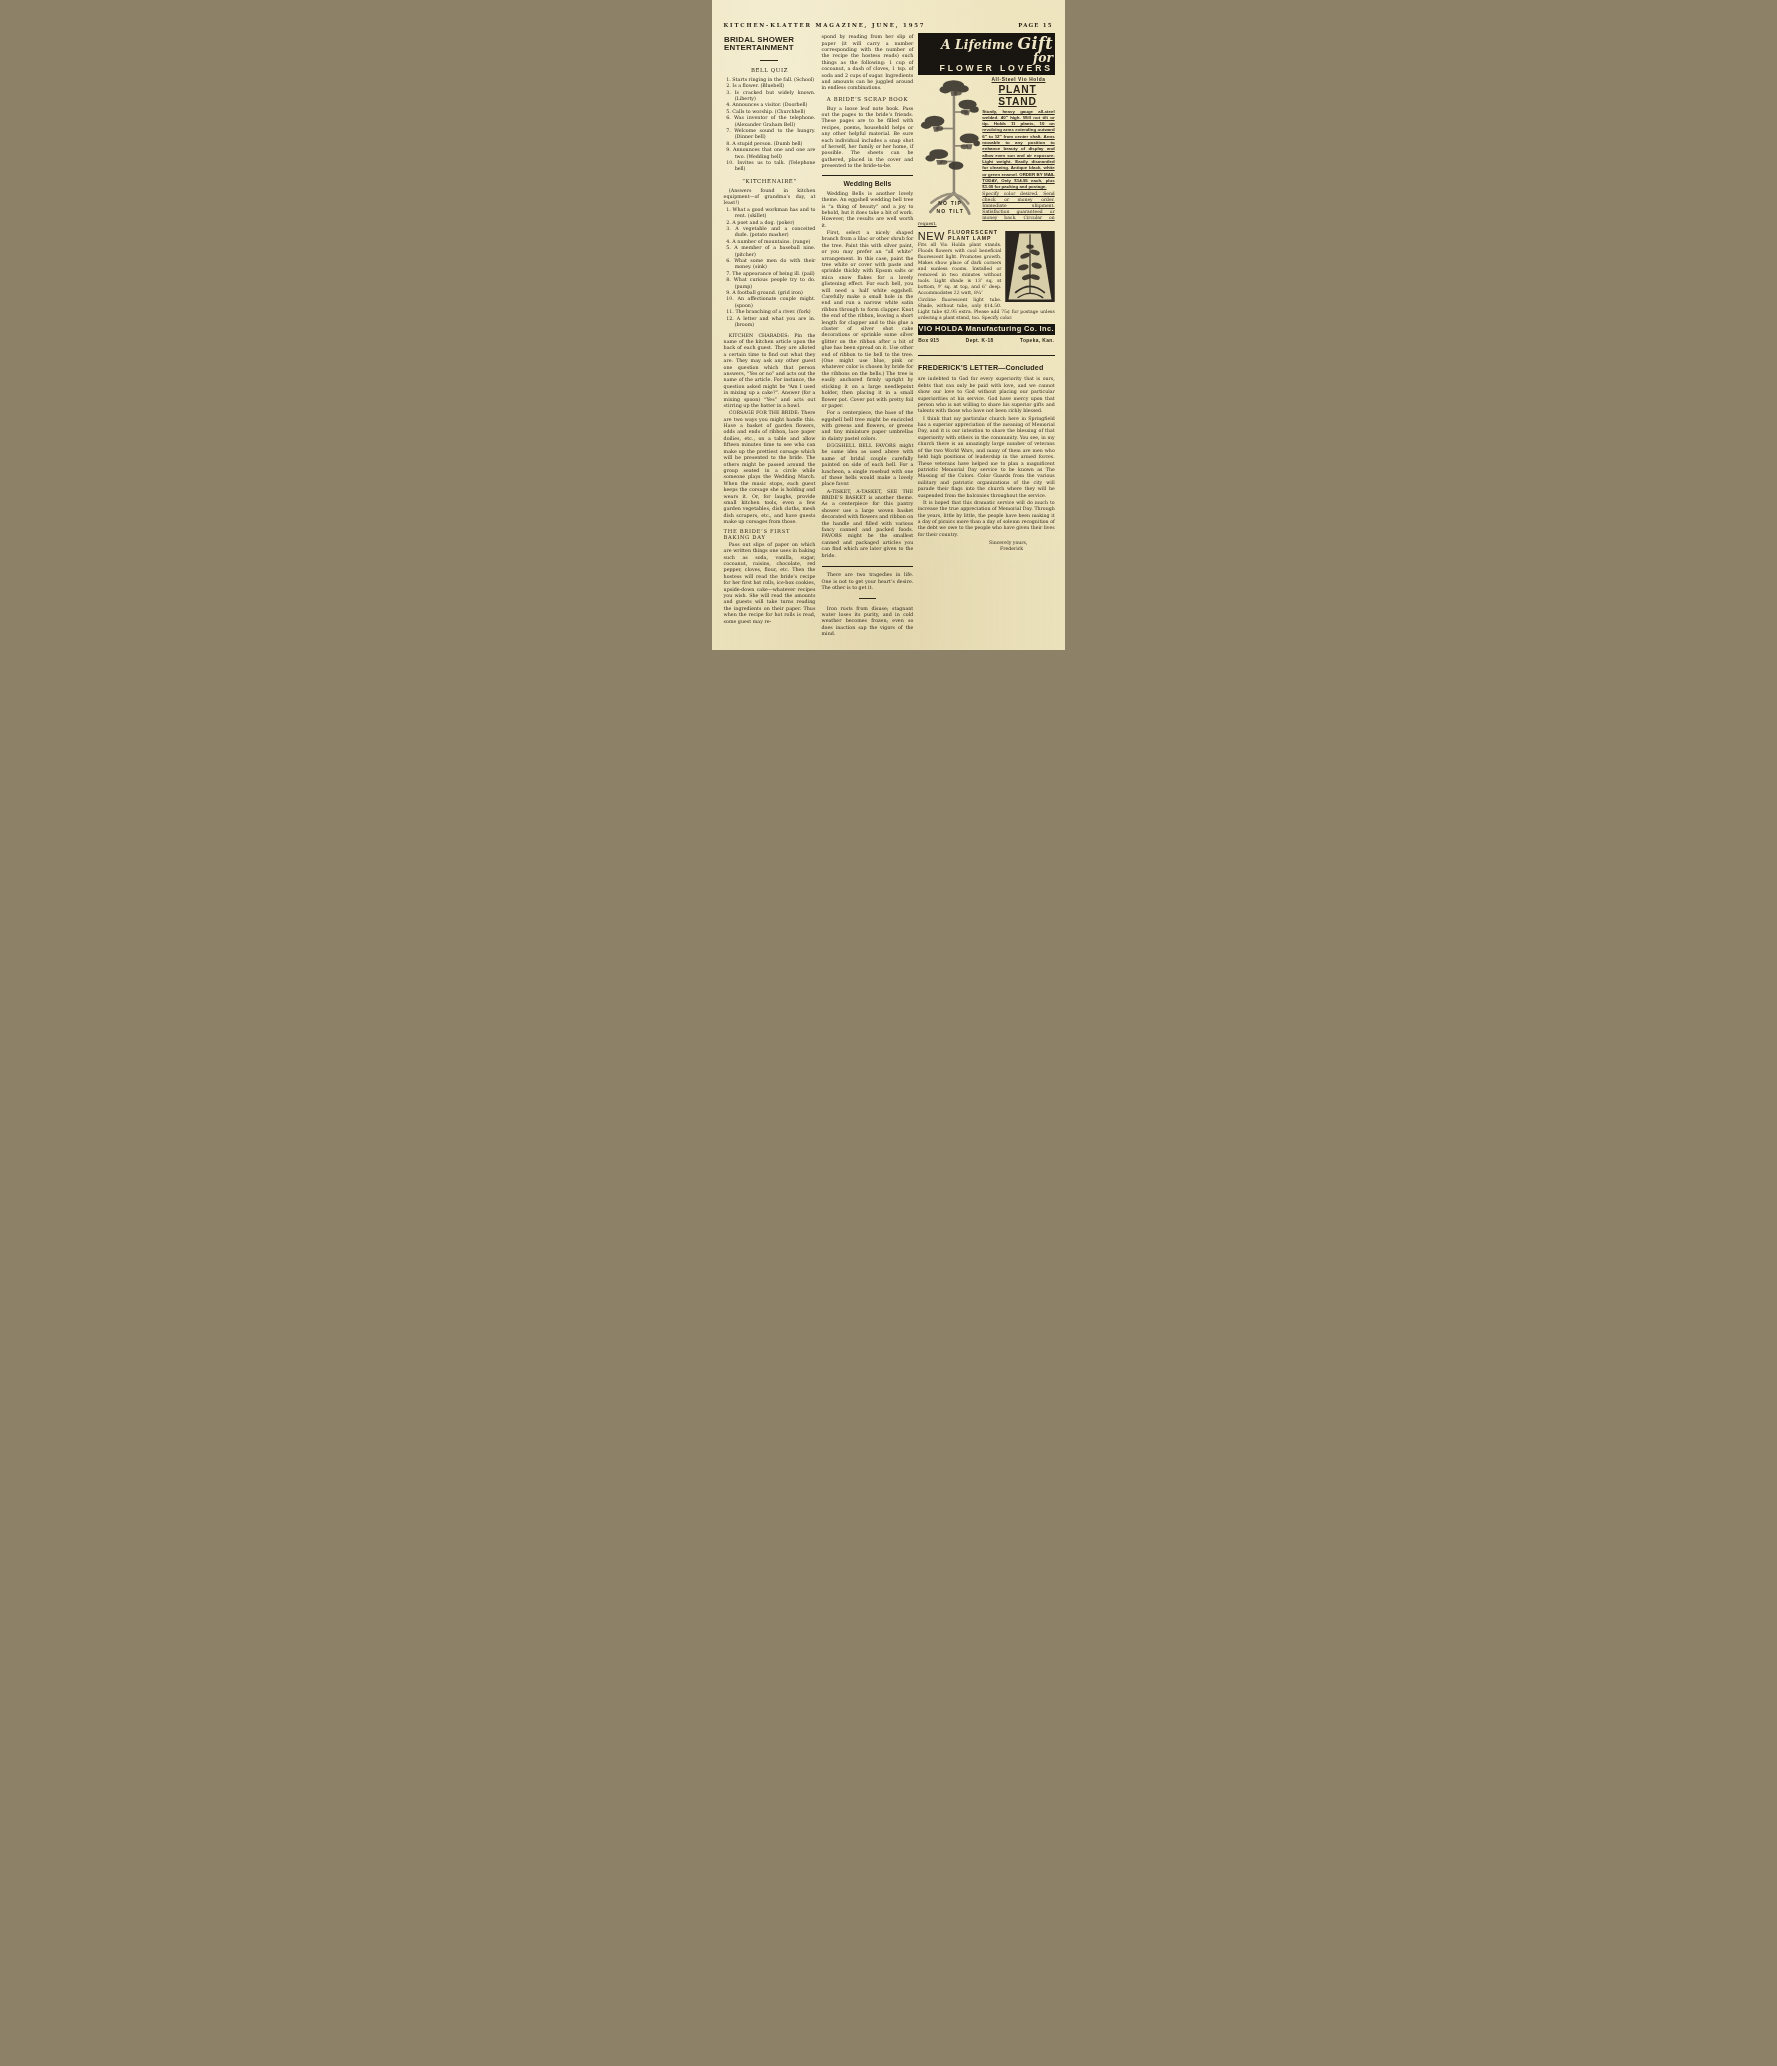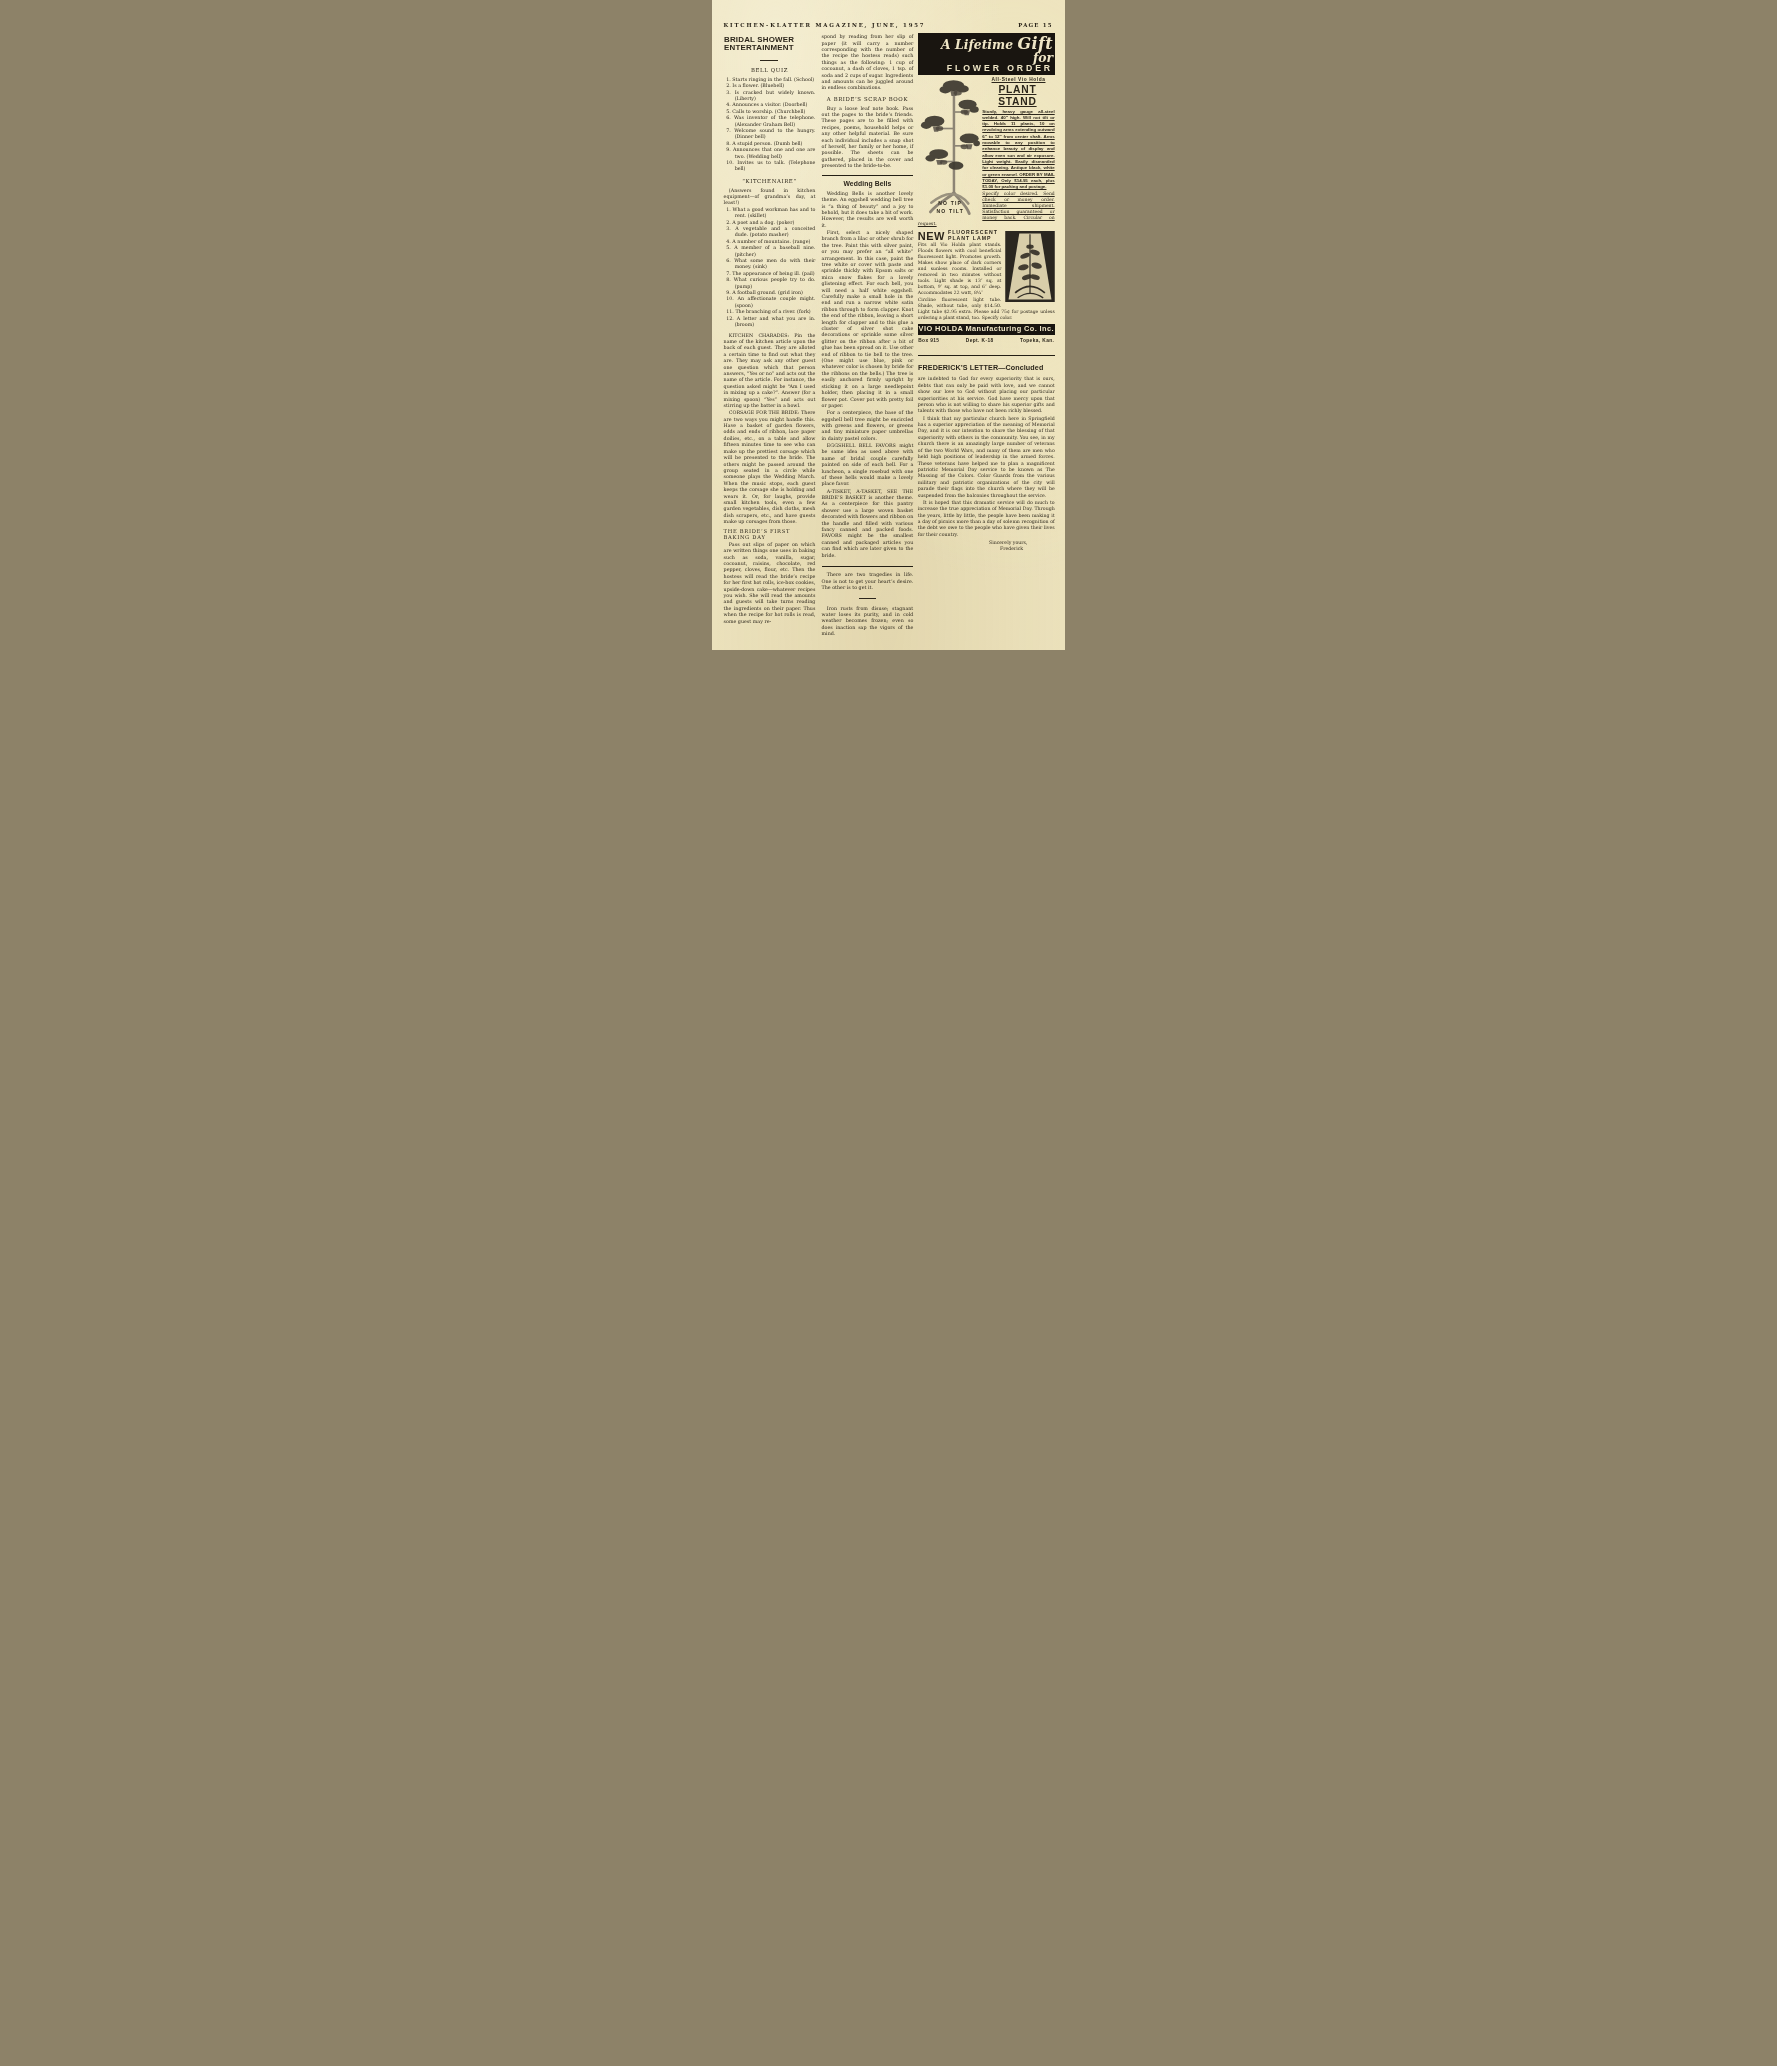--- a/index.html
+++ b/index.html
@@ -57,21 +57,21 @@
     font-size:4.8px;letter-spacing:0.6px;text-align:center;margin:0.8px 0 0.4px 0;}
   .ad-headline{font-family:"Liberation Sans",sans-serif;font-weight:bold;
     font-size:10.7px;letter-spacing:0.8px;text-align:center;line-height:11.6px;
     margin-bottom:1.2px;transform:scaleX(0.96);transform-origin:center;}
   .ad-body{font-family:"Liberation Sans",sans-serif;font-weight:bold;
     font-size:4.4px;line-height:6.3px;text-align:justify;margin:0;}
   .ad-body2{font-size:4.5px;line-height:5.9px;text-align:justify;margin:0.8px 0 0 0;}
   .lamp-sec{clear:none;margin-top:3.3px;}
   .lamp-photo{float:right;width:50px;height:71px;margin:0.8px 0 1.7px 3.3px;}
   .lamp-head{margin:0 0 0.8px 0;}
-  .new-word{font-family:"Liberation Sans",sans-serif;font-weight:bold;
+  .new-word{font-family:"Liberation Sans",sans-serif;font-weight:normal;
     font-size:11px;letter-spacing:0.4px;vertical-align:middle;}
   .lamp-title{display:inline-block;vertical-align:middle;margin-left:3.3px;
     font-family:"Liberation Sans",sans-serif;font-weight:bold;font-size:5.2px;
     letter-spacing:1px;line-height:5.8px;}
   .lamp-body{font-size:4.5px;line-height:6px;text-align:justify;margin:0;}
   .lamp-wide{font-size:4.5px;line-height:6px;text-align:justify;margin:0.4px 0 0 0;clear:none;}
   .company-bar{clear:both;background:#191510;color:#efe6c6;
     font-family:"Liberation Sans",sans-serif;font-weight:bold;font-size:7.4px;
     letter-spacing:0.4px;text-align:right;padding:2.1px 0.8px 2.5px 0.8px;margin-top:3.3px;
     white-space:nowrap;transform:scaleX(1);}
@@ -151,21 +151,21 @@
       <p class="para">There are two tragedies in life. One is not to get your heart’s desire. The other is to get it.</p>
       <div class="dash small" style="margin-top:6.6px;margin-bottom:6.2px;"></div>
       <p class="para">Iron rusts from disuse; stagnant water loses its purity, and in cold weather becomes frozen; even so does inaction sap the vigors of the mind.</p>
     </div>
 
     <div class="col col-right">
 
       <div>
         <div class="ad-banner">
           <div class="banner-l1"><span>A Lifetime</span> <span class="gift">Gift</span> <span>for</span></div>
-          <div class="banner-l2">FLOWER ORDER</div>
+          <div class="banner-l2">FLOWER LOVERS</div>
         </div>
 
         <div class="ad-flow">
           <div class="stand-img">
             <svg width="62" height="137" viewBox="0 0 150 332" xmlns="http://www.w3.org/2000/svg">
               <g stroke="none">
                 <rect x="84" y="34" width="6" height="248" rx="3" fill="#8d8575"></rect>
                 <path d="M87 276 C70 292 48 300 30 322" stroke="#8d8575" stroke-width="7" fill="none" stroke-linecap="round"></path>
                 <path d="M87 276 C100 294 116 304 124 326" stroke="#8d8575" stroke-width="7" fill="none" stroke-linecap="round"></path>
                 <path d="M32 300 Q86 256 122 302" stroke="#9a927f" stroke-width="6" fill="none" stroke-linecap="round"></path>

